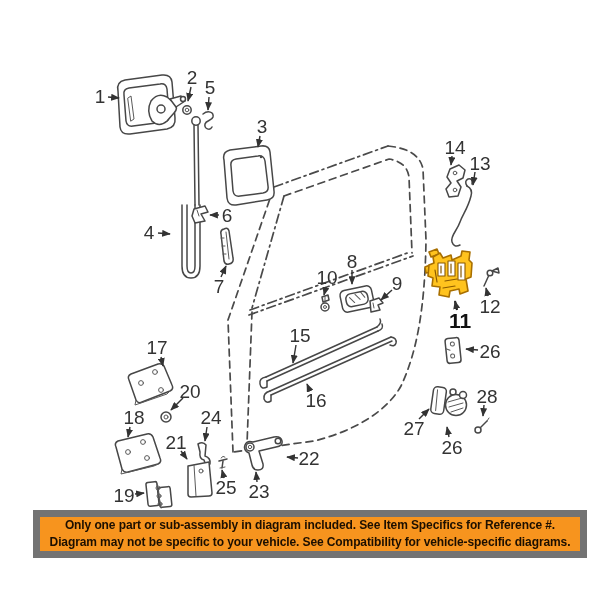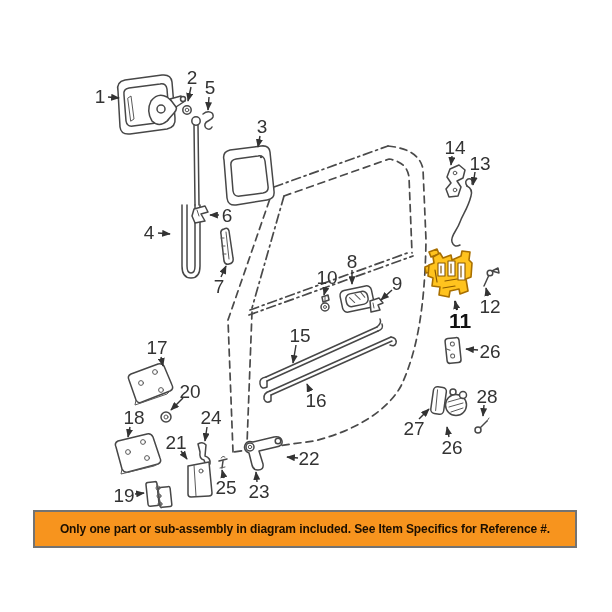--- a/index.html
+++ b/index.html
@@ -15,21 +15,21 @@
   .dashdot{fill:none;stroke:#4a4a4a;stroke-width:1.7;stroke-dasharray:9 4 2 4;stroke-linecap:round;}
   .ldr{fill:none;stroke:#333333;stroke-width:1.4;}
   .ldrb{fill:none;stroke:#1a1a1a;stroke-width:2.1;}
   .lbl{font-family:"Liberation Sans",sans-serif;font-size:19px;fill:#333333;}
   .lblb{font-family:"Liberation Sans",sans-serif;font-size:21px;font-weight:bold;fill:#111111;}
   .hl{stroke:#A86F00;stroke-width:1.6;stroke-linejoin:round;}
   .hld{fill:#ffffff;stroke:#8a5a00;stroke-width:1.1;stroke-linejoin:round;}
   .hlline{fill:none;stroke:#8a5a00;stroke-width:1.2;stroke-linecap:round;}
   .banner{
     position:absolute;left:33px;top:510px;width:540px;height:34px;
-    background:#F7941E;border:2px solid #737373;
+    background:#F7941E;border:7px solid #737373;
     display:flex;flex-direction:column;justify-content:center;align-items:center;
     text-align:center;font-weight:bold;font-size:12px;line-height:1.4;
     color:#1c0f00;letter-spacing:-0.1px;white-space:nowrap;
   }
 </style>
 </head>
 <body>
 
 <div class="stage">
 
@@ -342,15 +342,16 @@
     </g>
     <g>
       <text class="lbl" x="452" y="447" text-anchor="middle" dominant-baseline="central">26</text>
       <path class="ldr" d="M449,437 L447,427" marker-end="url(#ah)"></path>
     </g>
   </g>
 </svg>
 
 <div class="banner">
   <div>Only one part or sub-assembly in diagram included. See Item Specifics for Reference #.</div>
+  <div>Diagram may not be specific to your vehicle. See Compatibility for vehicle-specific diagrams.</div>
 </div>
 
 </div>
 
 </body></html>

